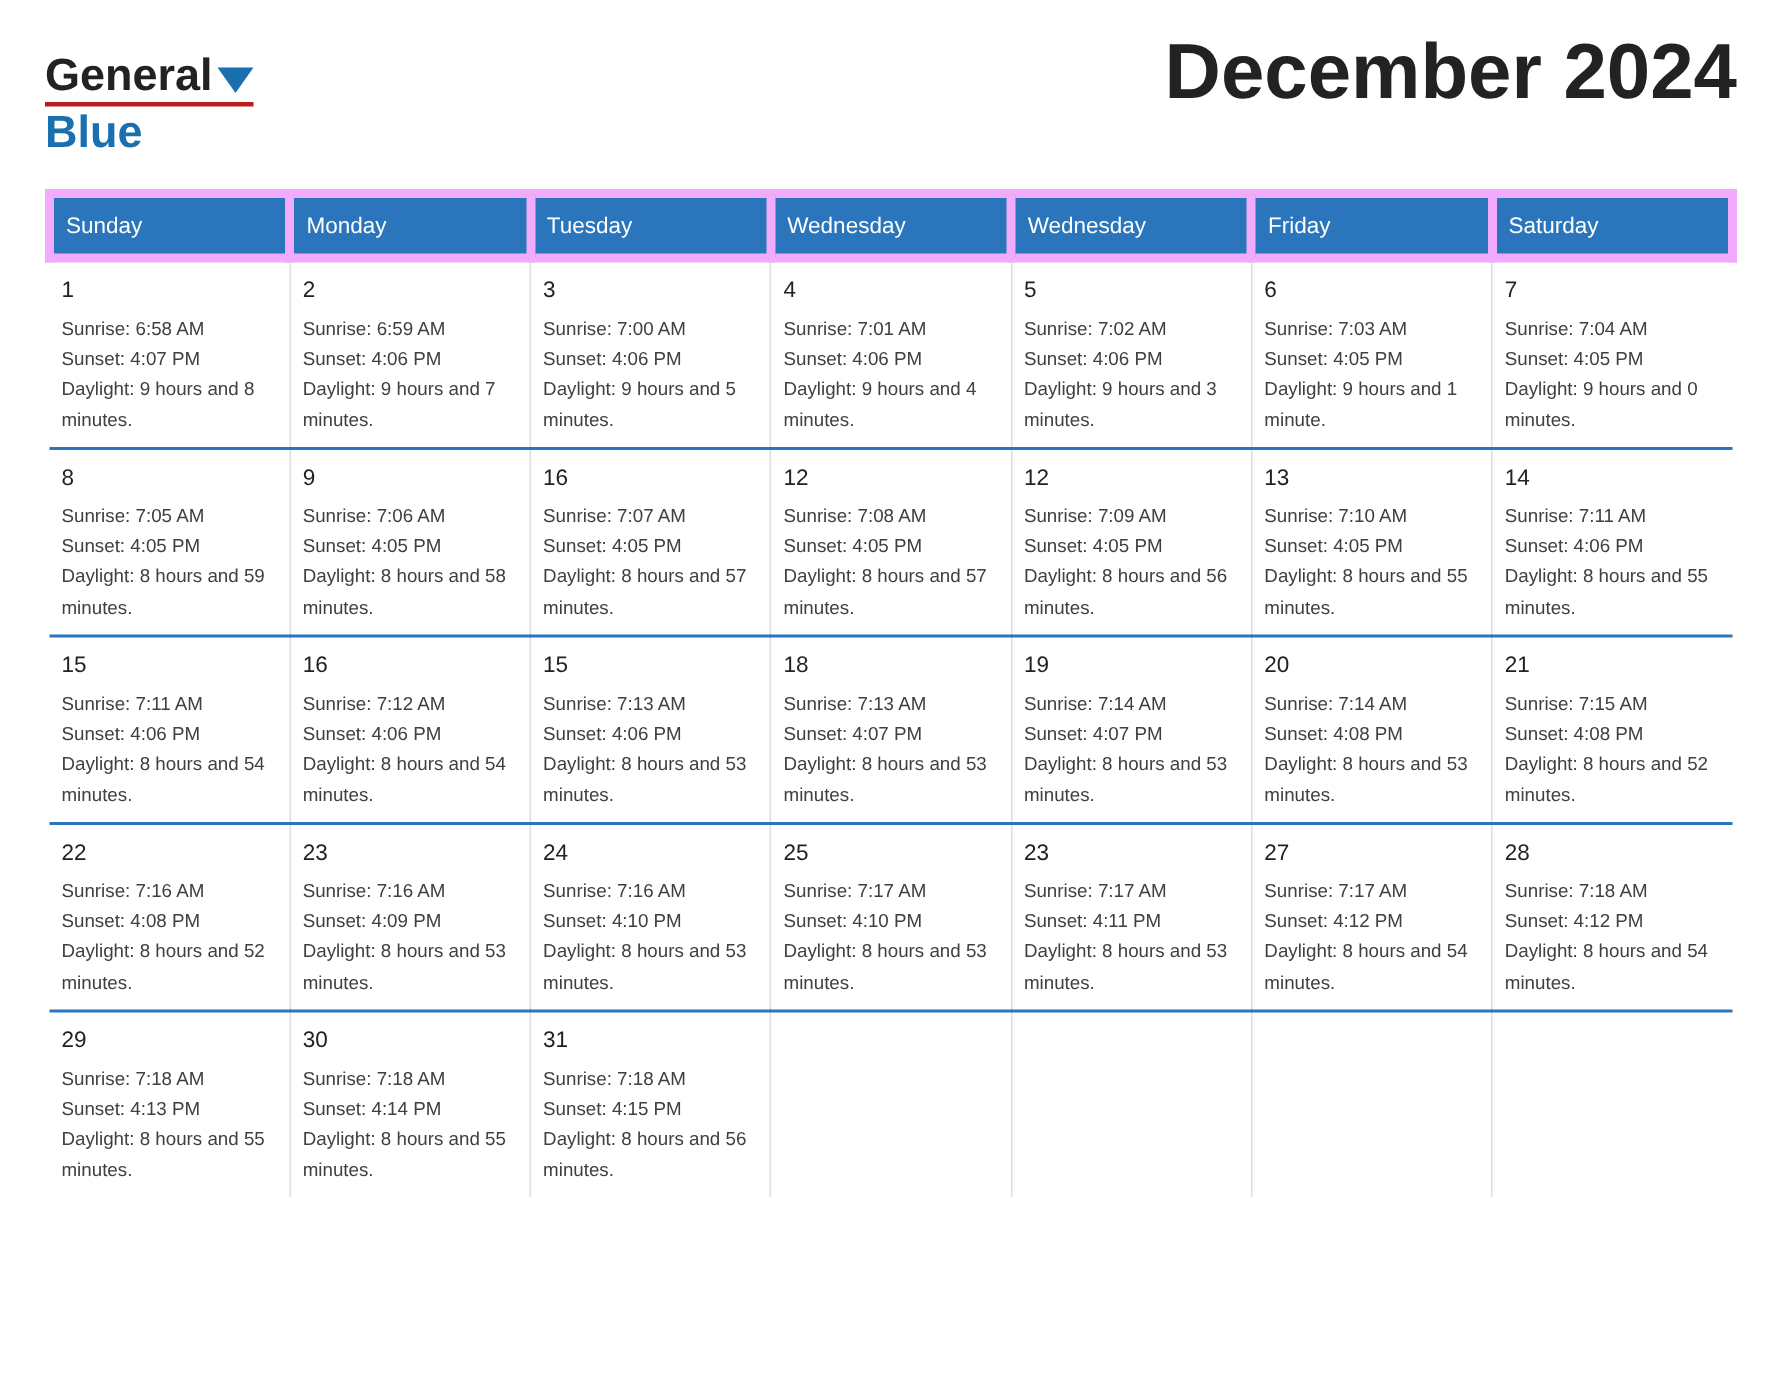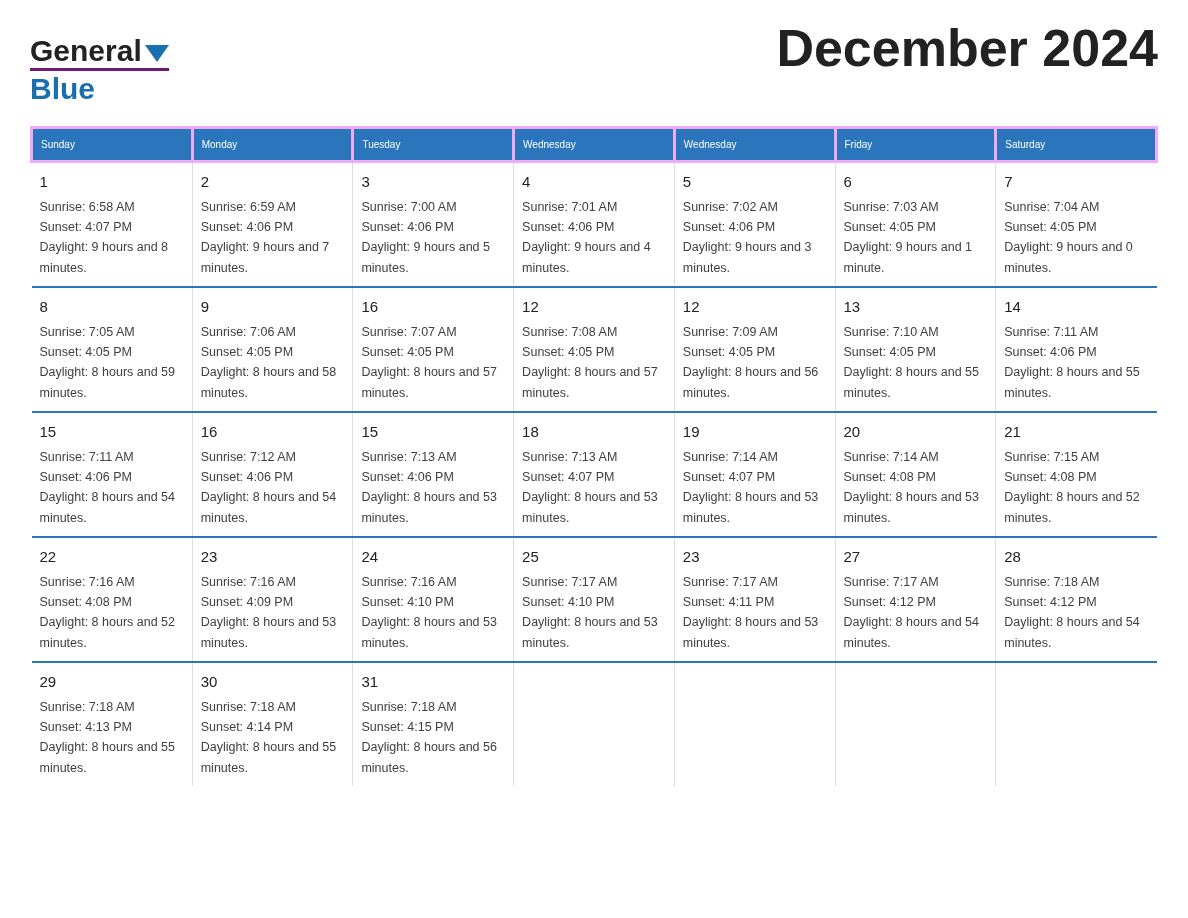--- a/index.html
+++ b/index.html
@@ -33,24 +33,24 @@
       width: 100%;
       border-collapse: collapse;
       table-layout: fixed;
     }
     thead tr {
       background-color: #2a75bb;
     }
     thead th {
       color: #fff;
       padding: 10px 8px;
-      font-size: 10px;
+      font-size: 15px;
       font-weight: normal;
       text-align: left;
-      border: 3px solid #f0abfc;
+      border: 6px solid #f0abfc;
     }
     tbody tr {
       border-top: 2px solid #2a75bb;
     }
     tbody td {
       vertical-align: top;
       padding: 8px;
       font-size: 13px;
       color: #222;
       border-right: 1px solid #ddd;
@@ -90,21 +90,21 @@
       height: 0;
       border-left: 12px solid transparent;
       border-right: 12px solid transparent;
       border-top: 17px solid #1a6faf;
       margin-left: 3px;
       margin-top: 5px;
     }
     .logo-row2 {
       display: flex;
       align-items: center;
-      border-top: 3px solid #701a75;
+      border-top: 3px solid #b91c1c;
       margin-top: 0px;
       padding-top: 1px;
     }
     .logo-blue {
       font-size: 30px;
       font-weight: bold;
       color: #1a6faf;
     }
   </style>
 </head>

